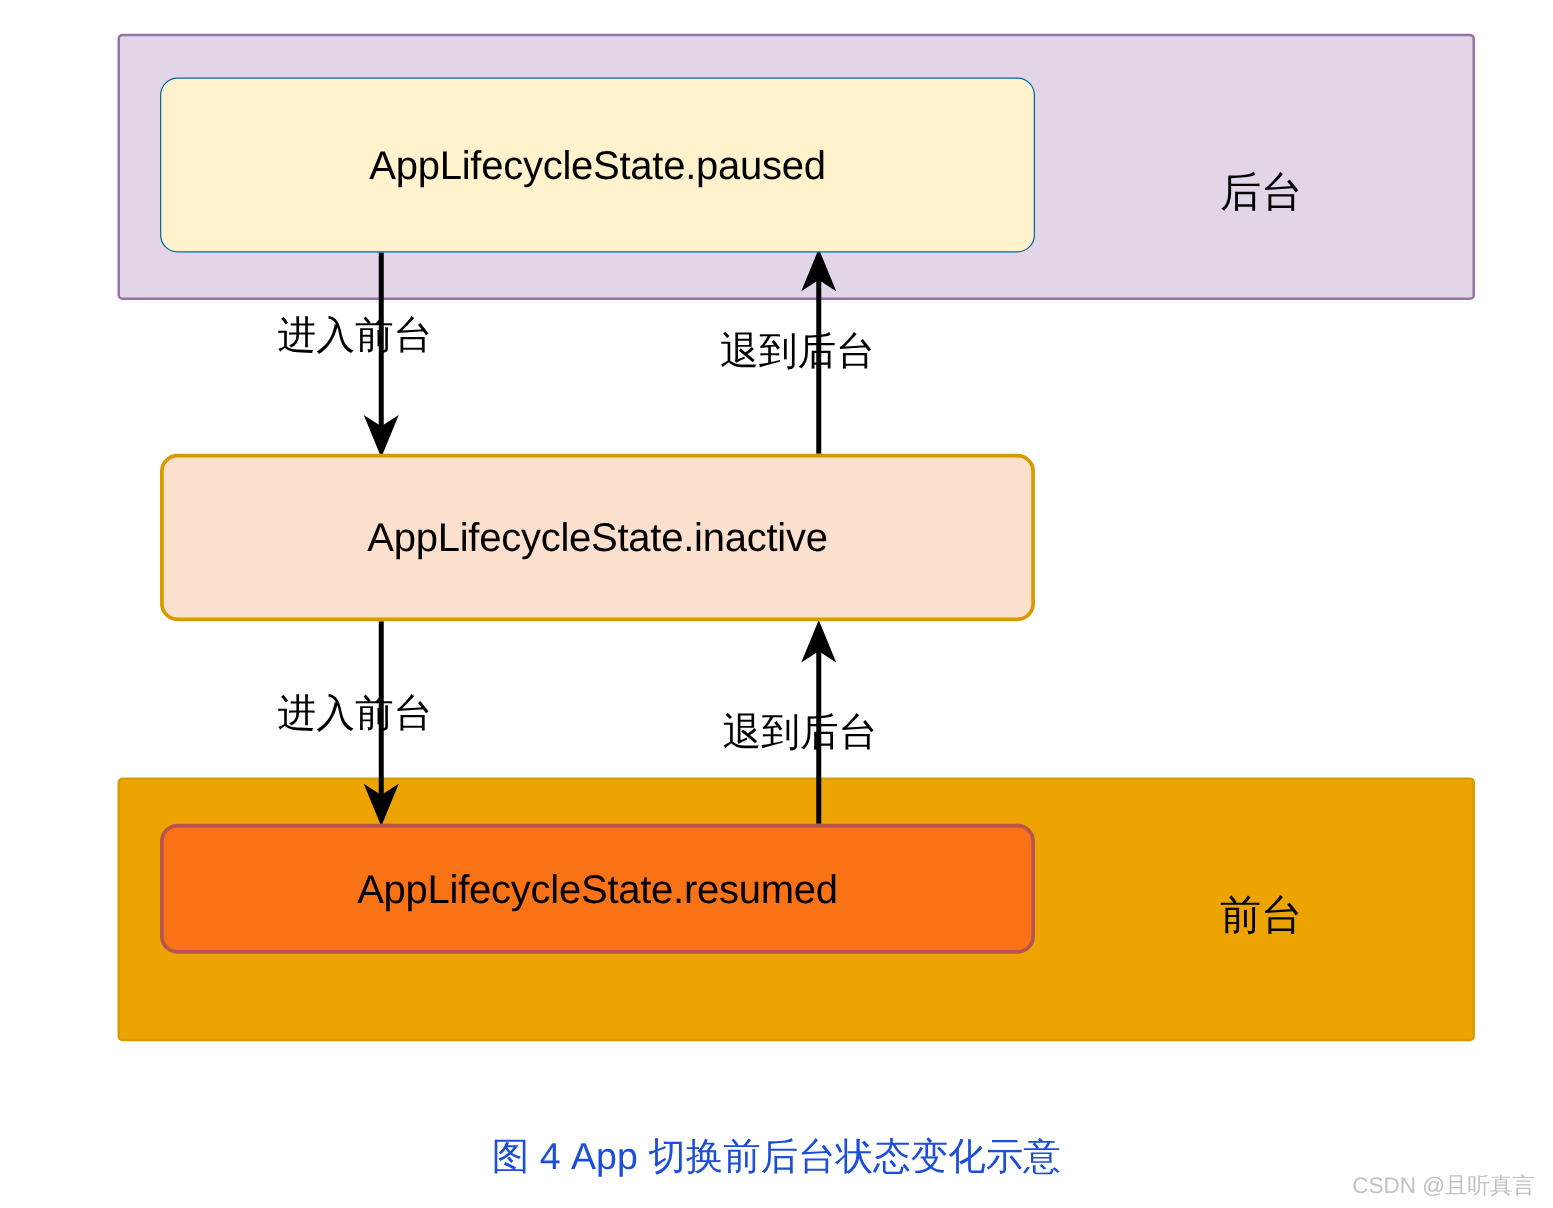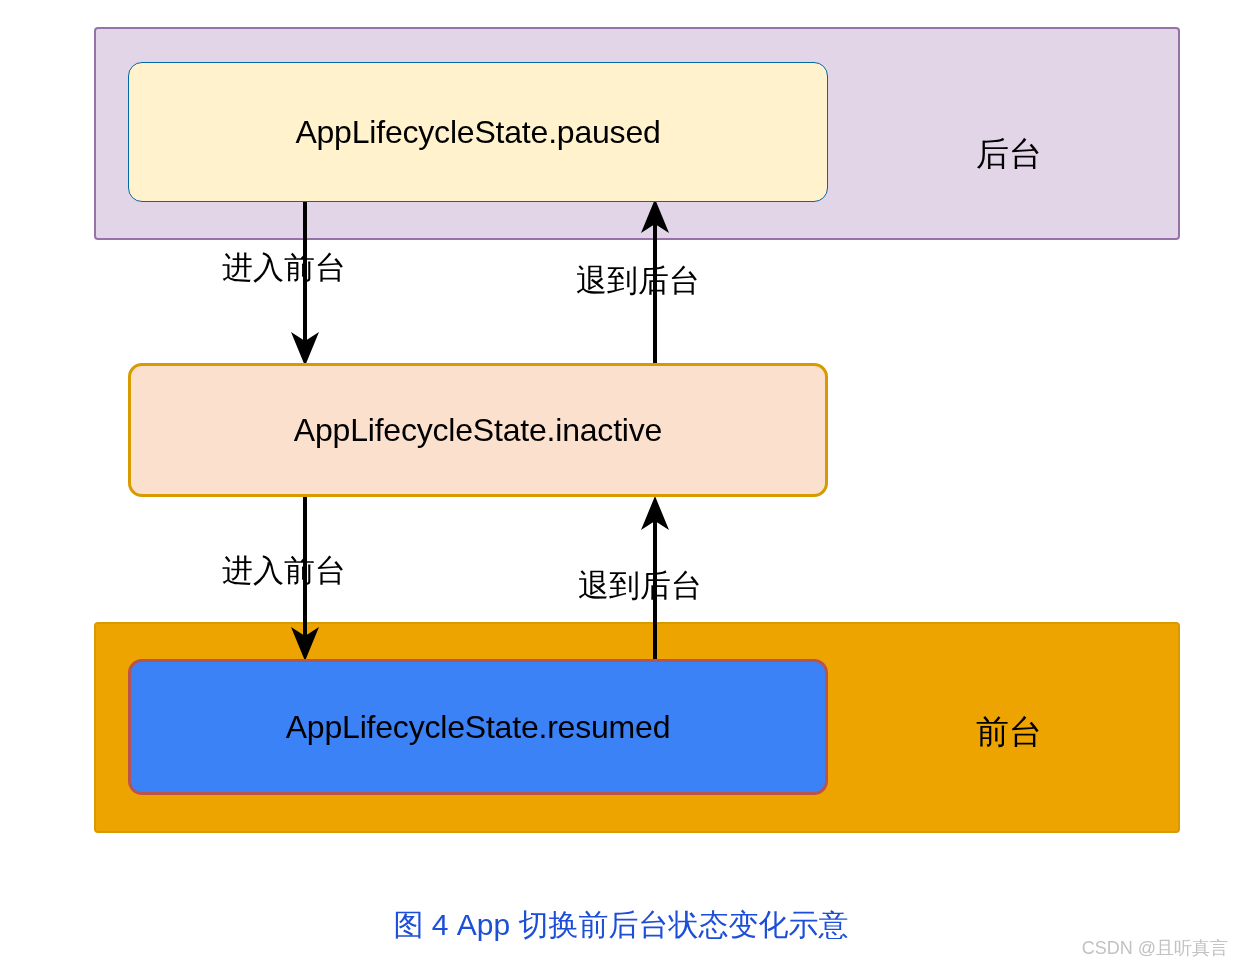--- a/index.html
+++ b/index.html
@@ -85,22 +85,22 @@
     width: 700px;
     height: 134px;
     background: #fbe0cd;
     border: 3px solid #d79b00;
     text-align: right;
   }
   .state-resumed {
     left: 128px;
     top: 659px;
     width: 700px;
-    height: 136px;
-    background: #3b82f6;
+    height: 104px;
+    background: #f97316;
     border: 3px solid #b85450;
   }
 
   
   .edge-svg {
     position: absolute;
     left: 0;
     top: 0;
     width: 1242px;
     height: 966px;

